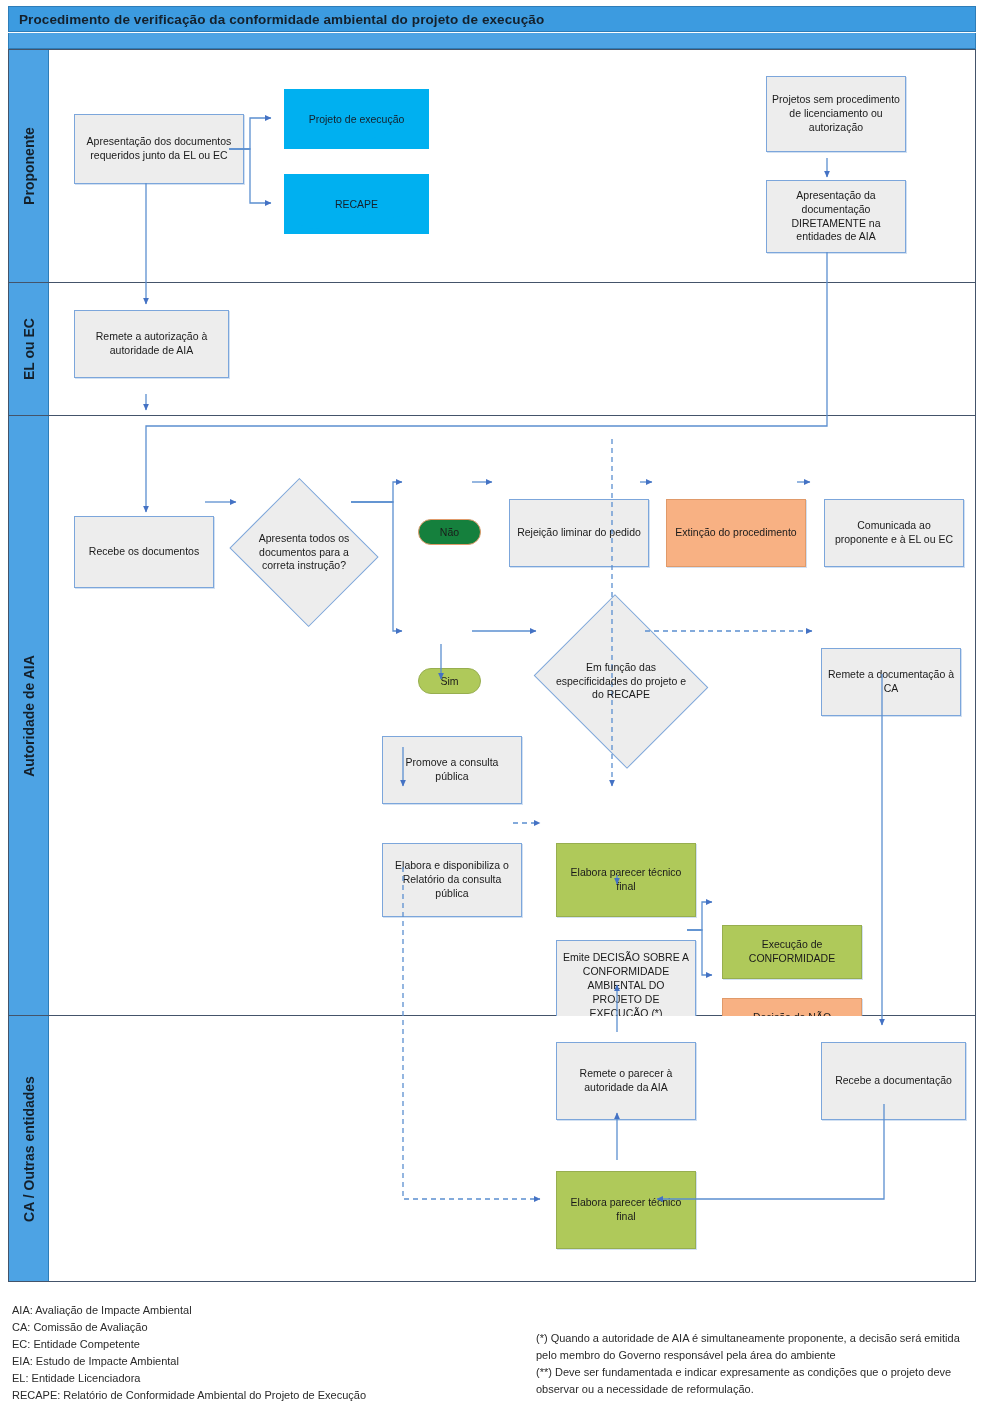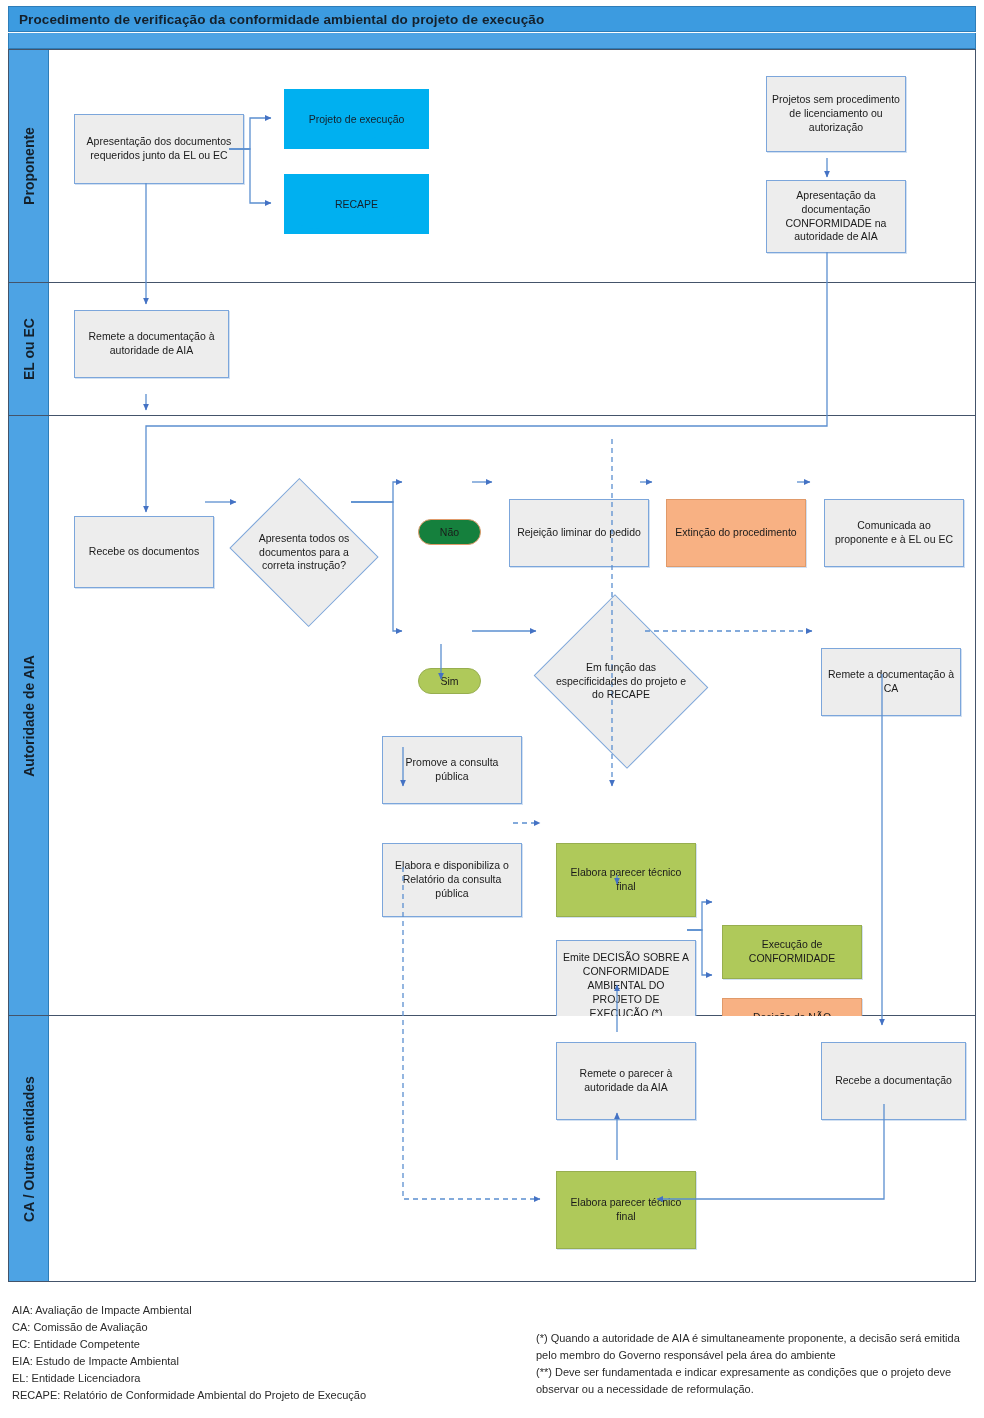--- a/index.html
+++ b/index.html
@@ -182,32 +182,32 @@
         <div class="node doc" style="left:235px; top:124px; width:145px; height:60px;">
           <div class="doc-shape"></div>
           <div class="doc-text">RECAPE</div>
         </div>
 
         <div class="node proc" style="left:717px; top:26px; width:140px; height:76px;">
           <span>Projetos sem procedimento de licenciamento ou autorização</span>
         </div>
 
         <div class="node proc" style="left:717px; top:130px; width:140px; height:73px;">
-          <span>Apresentação da documentação CONFORMIDADE na autoridade de AIA</span>
+          <span>Apresentação da documentação DIRETAMENTE na entidades de AIA</span>
         </div>
       </div>
     </div>
 
     <div class="lane" style="top:233px; height:133px;">
       <div class="lane-header">
         <span class="lane-label">EL ou EC</span>
       </div>
       <div class="lane-body">
         <div class="node proc" style="left:25px; top:27px; width:155px; height:68px;">
-          <span>Remete a documentação à autoridade de AIA</span>
+          <span>Remete a autorização à autoridade de AIA</span>
         </div>
       </div>
     </div>
 
     <div class="lane" style="top:366px; height:600px;">
       <div class="lane-header">
         <span class="lane-label">Autoridade de AIA</span>
       </div>
       <div class="lane-body">
 

